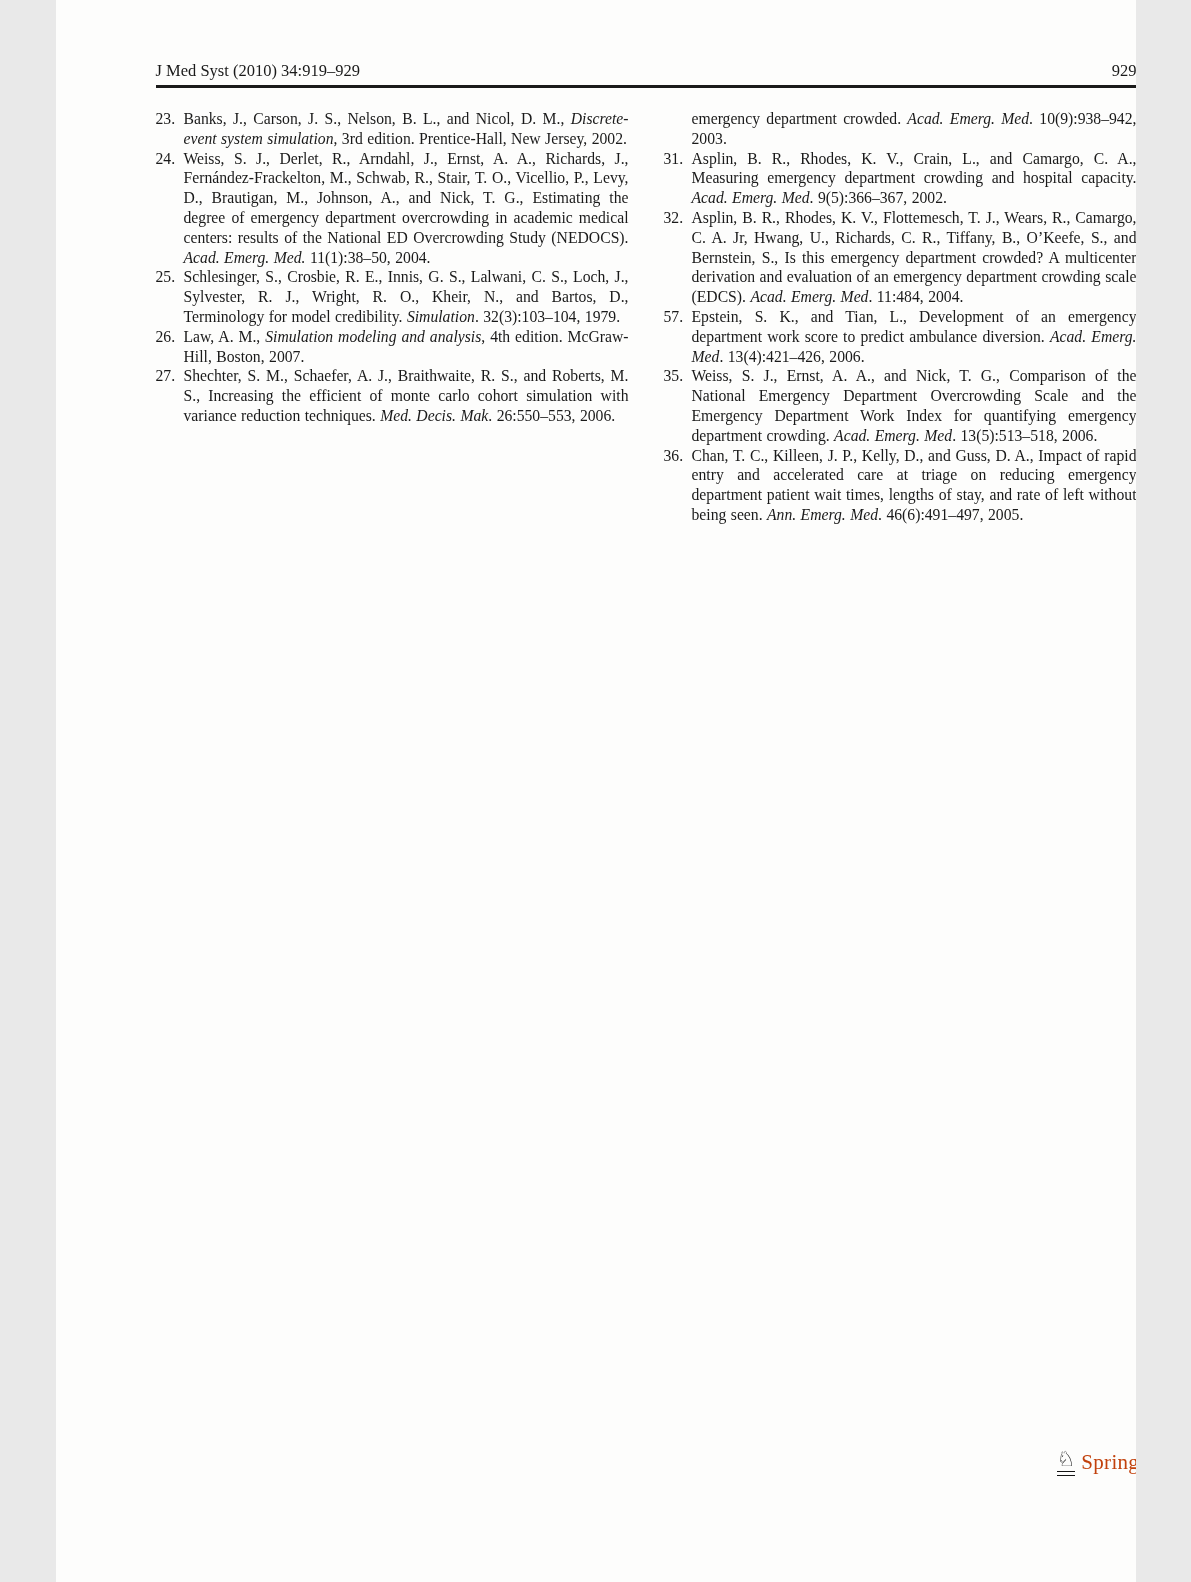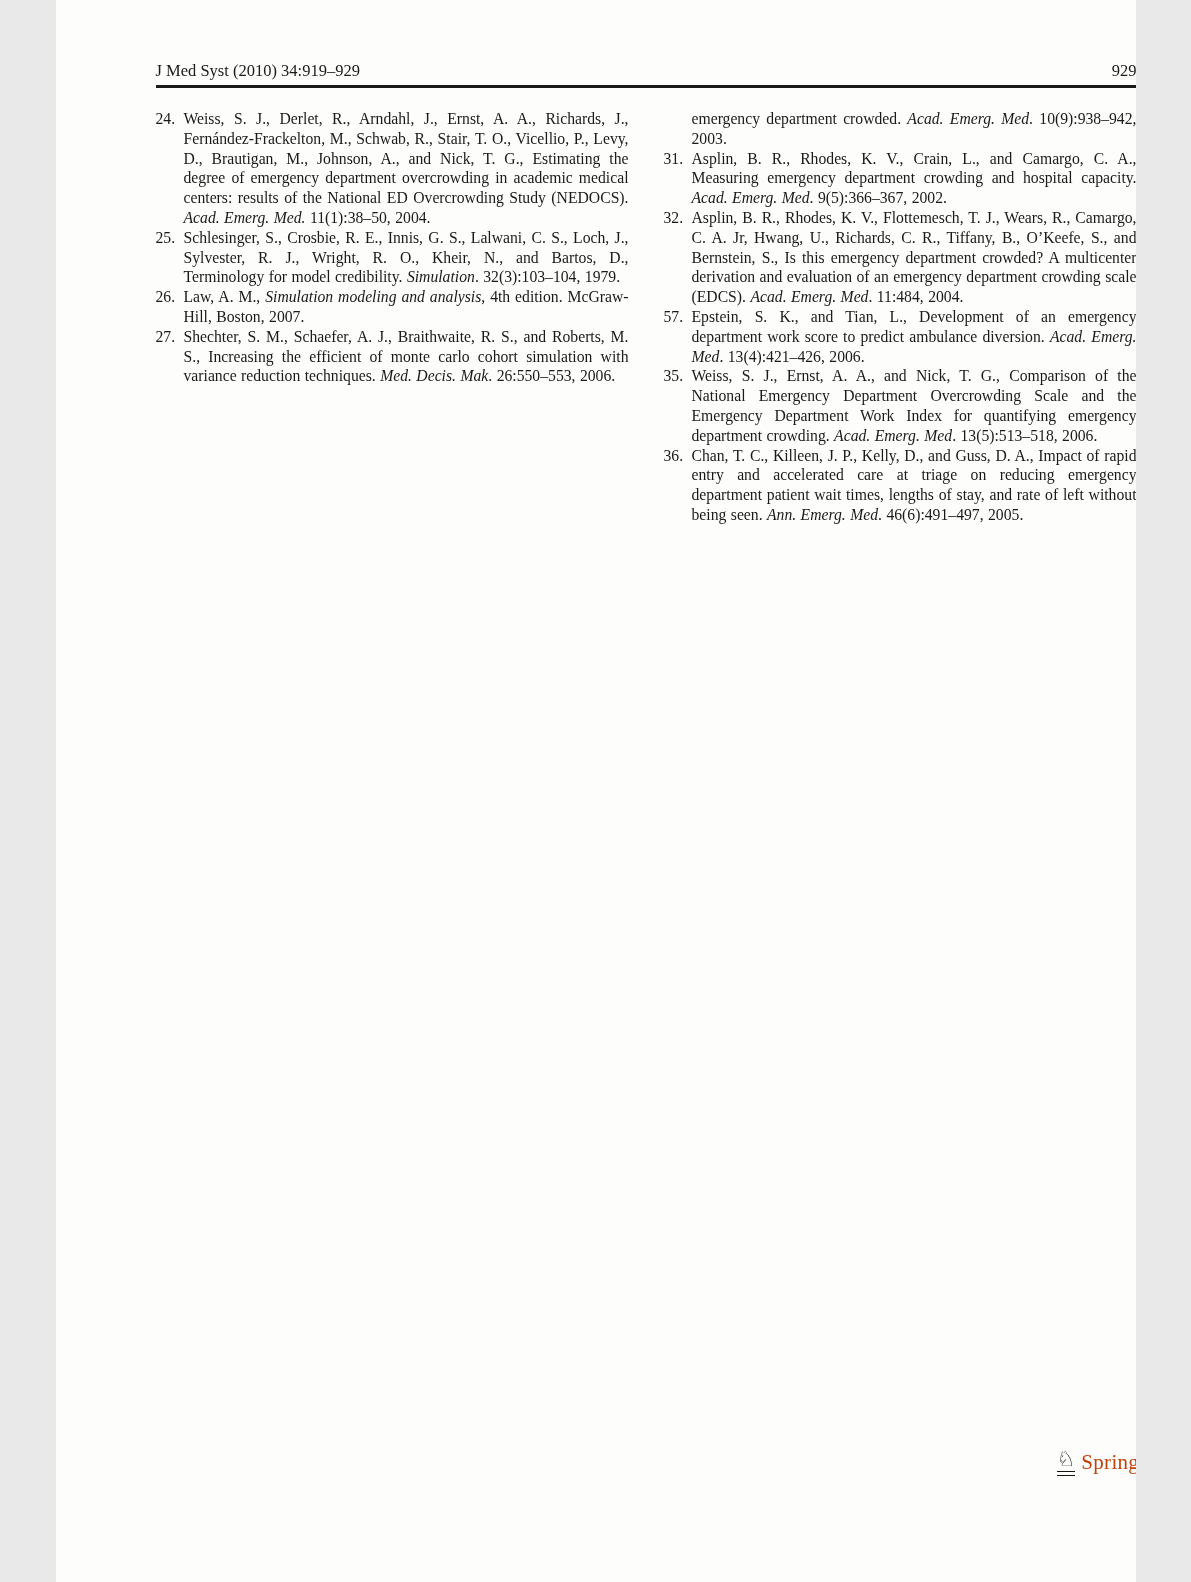--- a/index.html
+++ b/index.html
@@ -89,20 +89,21 @@
 <div class="page">
 
   <div class="header">
     <span>J Med Syst (2010) 34:919–929</span>
     <span>929</span>
   </div>
   <div class="header-rule"></div>
 
   <div class="cols">
     <div class="col" id="col-left">
+        <p class="ref"><span class="ref-num">23.</span><span>Banks, J., Carson, J. S., Nelson, B. L., and Nicol, D. M., </span><span class="it">Discrete-event system simulation</span><span>, 3rd edition. Prentice-Hall, New Jersey, 2002.</span></p>
         <p class="ref"><span class="ref-num">24.</span><span>Weiss, S. J., Derlet, R., Arndahl, J., Ernst, A. A., Richards, J., Fernández-Frackelton, M., Schwab, R., Stair, T. O., Vicellio, P., Levy, D., Brautigan, M., Johnson, A., and Nick, T. G., Estimating the degree of emergency department overcrowding in academic medical centers: results of the National ED Overcrowding Study (NEDOCS). </span><span class="it">Acad. Emerg. Med.</span><span> 11(1):38–50, 2004.</span></p>
         <p class="ref"><span class="ref-num">25.</span><span>Schlesinger, S., Crosbie, R. E., Innis, G. S., Lalwani, C. S., Loch, J., Sylvester, R. J., Wright, R. O., Kheir, N., and Bartos, D., Terminology for model credibility. </span><span class="it">Simulation</span><span>. 32(3):103–104, 1979.</span></p>
         <p class="ref"><span class="ref-num">26.</span><span>Law, A. M., </span><span class="it">Simulation modeling and analysis</span><span>, 4th edition. McGraw-Hill, Boston, 2007.</span></p>
         <p class="ref"><span class="ref-num">27.</span><span>Shechter, S. M., Schaefer, A. J., Braithwaite, R. S., and Roberts, M. S., Increasing the efficient of monte carlo cohort simulation with variance reduction techniques. </span><span class="it">Med. Decis. Mak</span><span>. 26:550–553, 2006.</span></p>
       </div>
     <div class="col" id="col-right">
         <p class="ref"><span class="ref-num"></span><span>emergency department crowded. </span><span class="it">Acad. Emerg. Med</span><span>. 10(9):938–942, 2003.</span></p>
         <p class="ref"><span class="ref-num">31.</span><span>Asplin, B. R., Rhodes, K. V., Crain, L., and Camargo, C. A., Measuring emergency department crowding and hospital capacity. </span><span class="it">Acad. Emerg. Med</span><span>. 9(5):366–367, 2002.</span></p>
         <p class="ref"><span class="ref-num">32.</span><span>Asplin, B. R., Rhodes, K. V., Flottemesch, T. J., Wears, R., Camargo, C. A. Jr, Hwang, U., Richards, C. R., Tiffany, B., O’Keefe, S., and Bernstein, S., Is this emergency department crowded? A multicenter derivation and evaluation of an emergency department crowding scale (EDCS). </span><span class="it">Acad. Emerg. Med</span><span>. 11:484, 2004.</span></p>
         <p class="ref"><span class="ref-num">57.</span><span>Epstein, S. K., and Tian, L., Development of an emergency department work score to predict ambulance diversion. </span><span class="it">Acad. Emerg. Med</span><span>. 13(4):421–426, 2006.</span></p>

